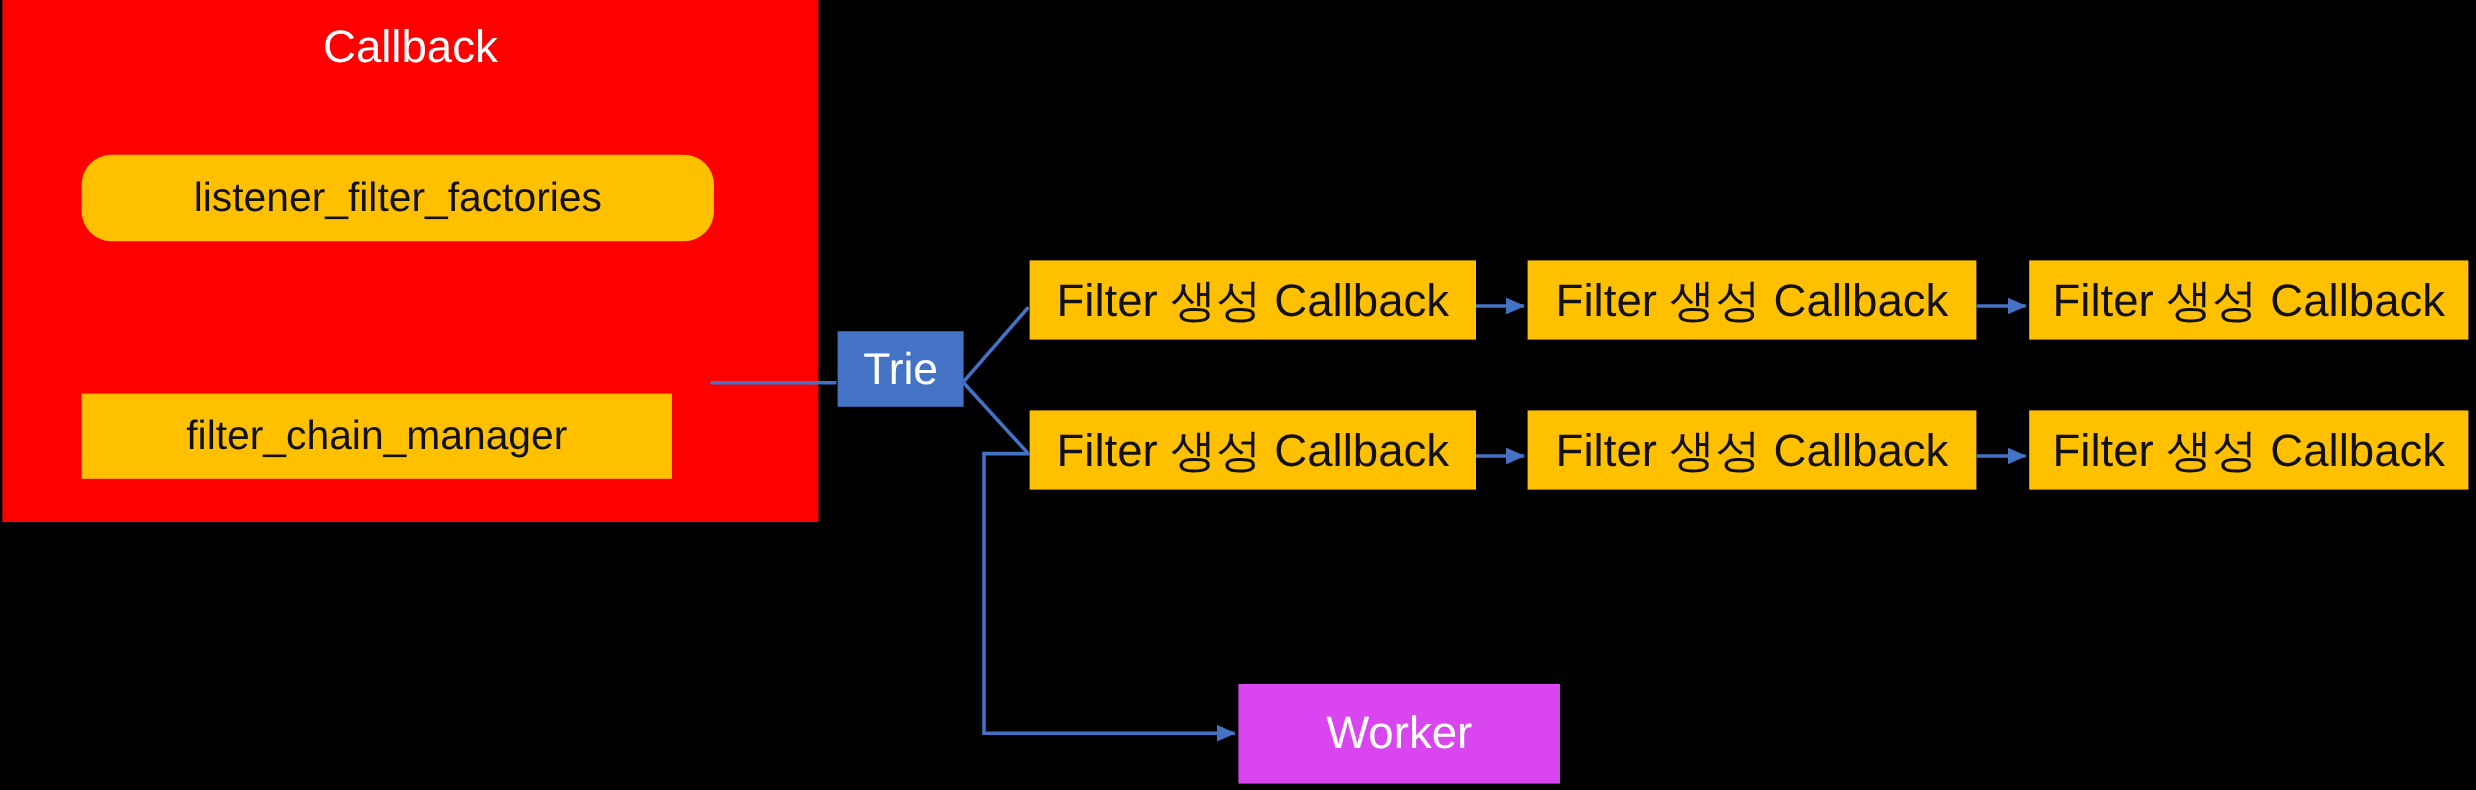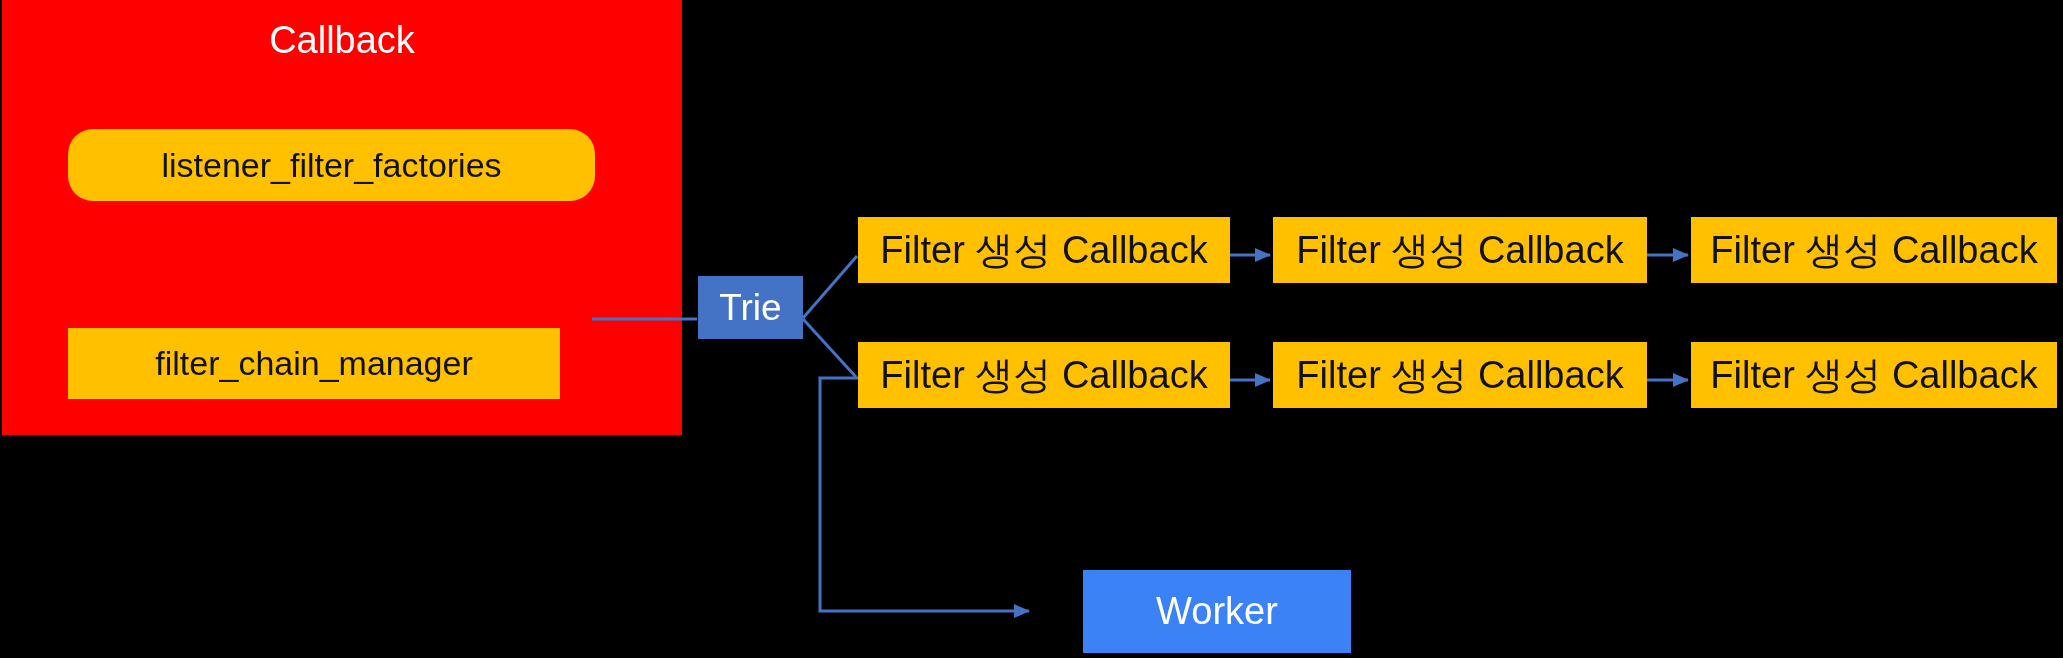--- a/index.html
+++ b/index.html
@@ -44,22 +44,22 @@
     left: 698px; top: 276px; width: 105px; height: 63px;
     background: #4472C4; color: #FFFFFF; font-size: 37px;
   }
   .cb { width: 372px; height: 66px; font-size: 38px; }
   .r1 { top: 217px; }
   .r2 { top: 342px; }
   .c1 { left: 858px; }
   .c2 { left: 1273px; width: 374px; }
   .c3 { left: 1691px; width: 366px; }
   .worker-box {
-    left: 1083px; top: 570px; width: 268px; height: 83px;
-    background: #3b82f6; color: #FFFFFF; font-size: 38px;
+    left: 1032px; top: 570px; width: 268px; height: 83px;
+    background: #d946ef; color: #FFFFFF; font-size: 38px;
   }
   #connector-layer {
     position: absolute;
     left: 0; top: 0;
     width: 2063px; height: 658px;
     pointer-events: none;
   }
 </style>
 </head>
 <body>

